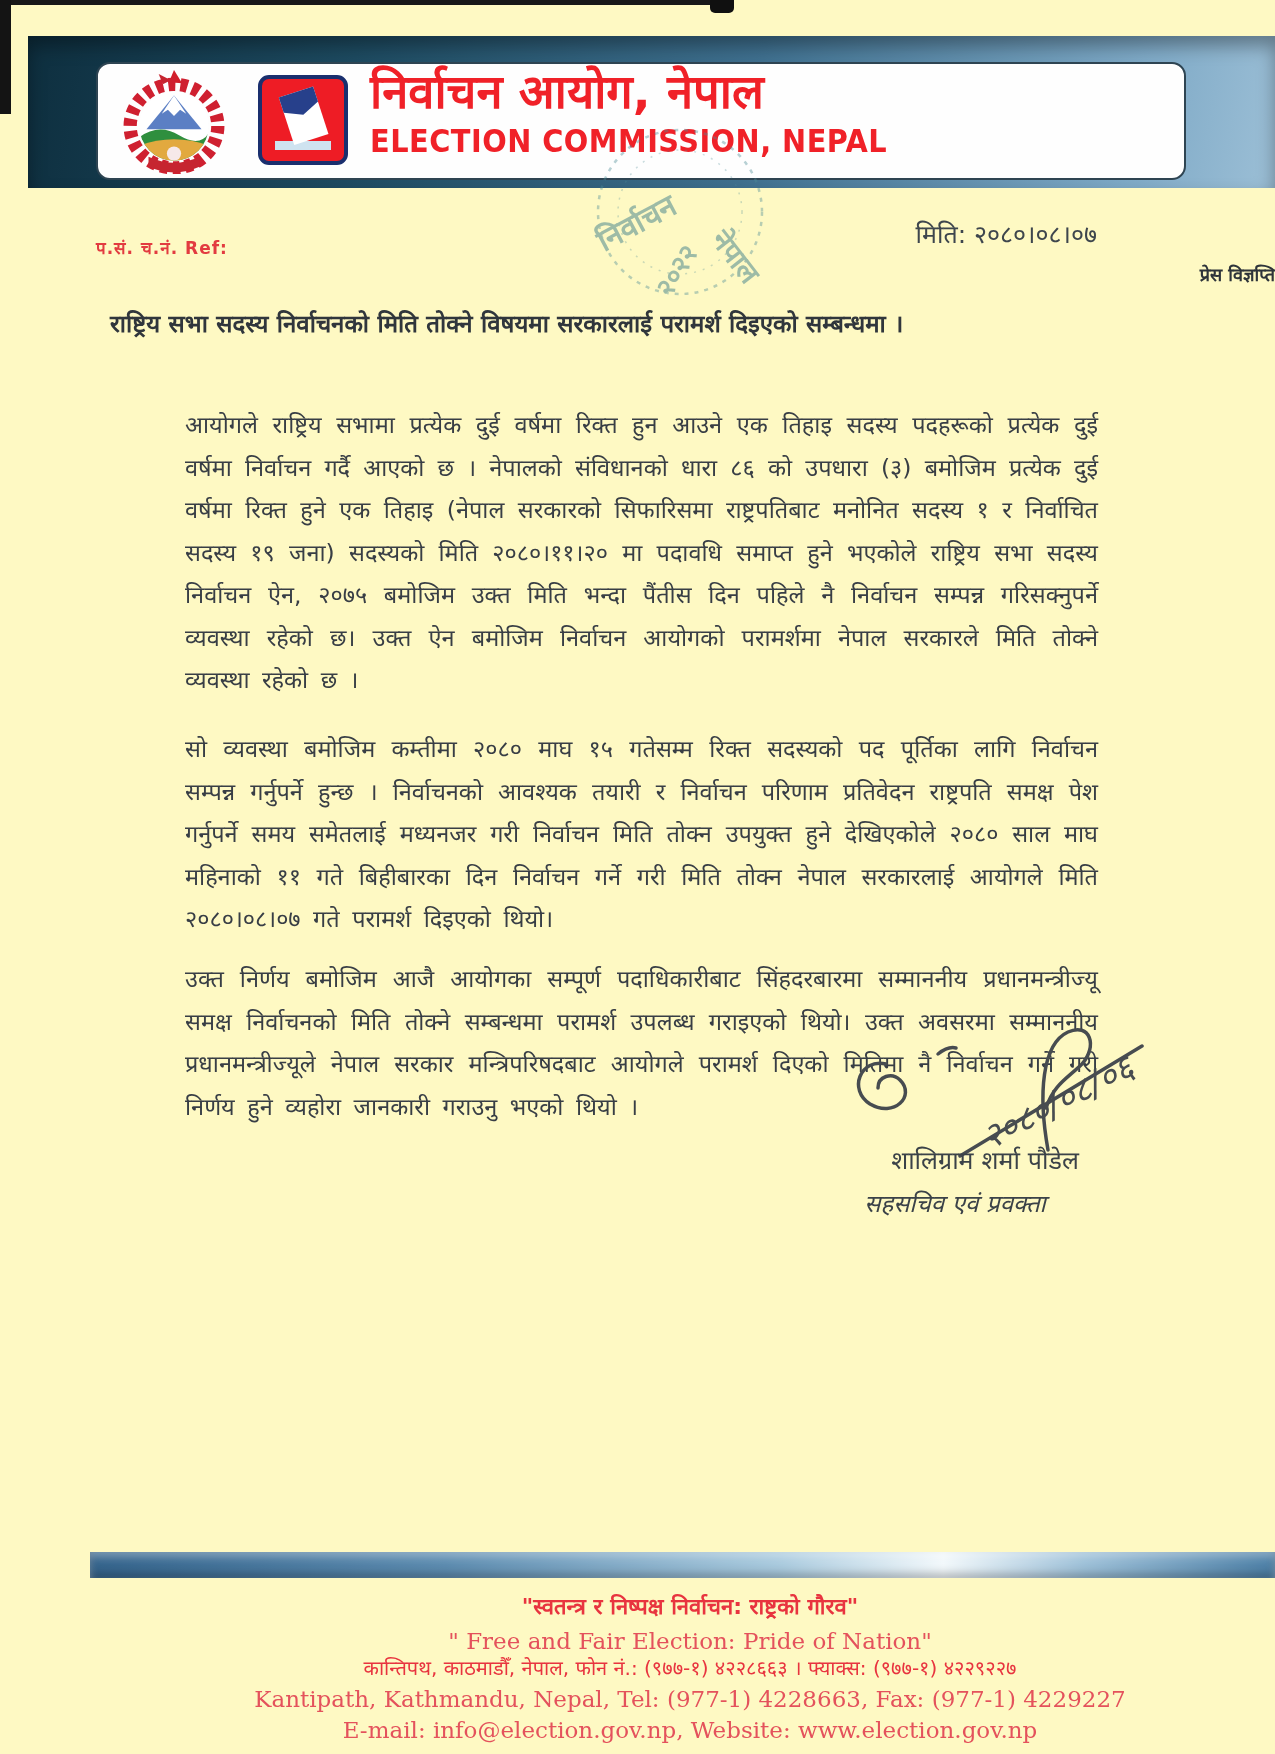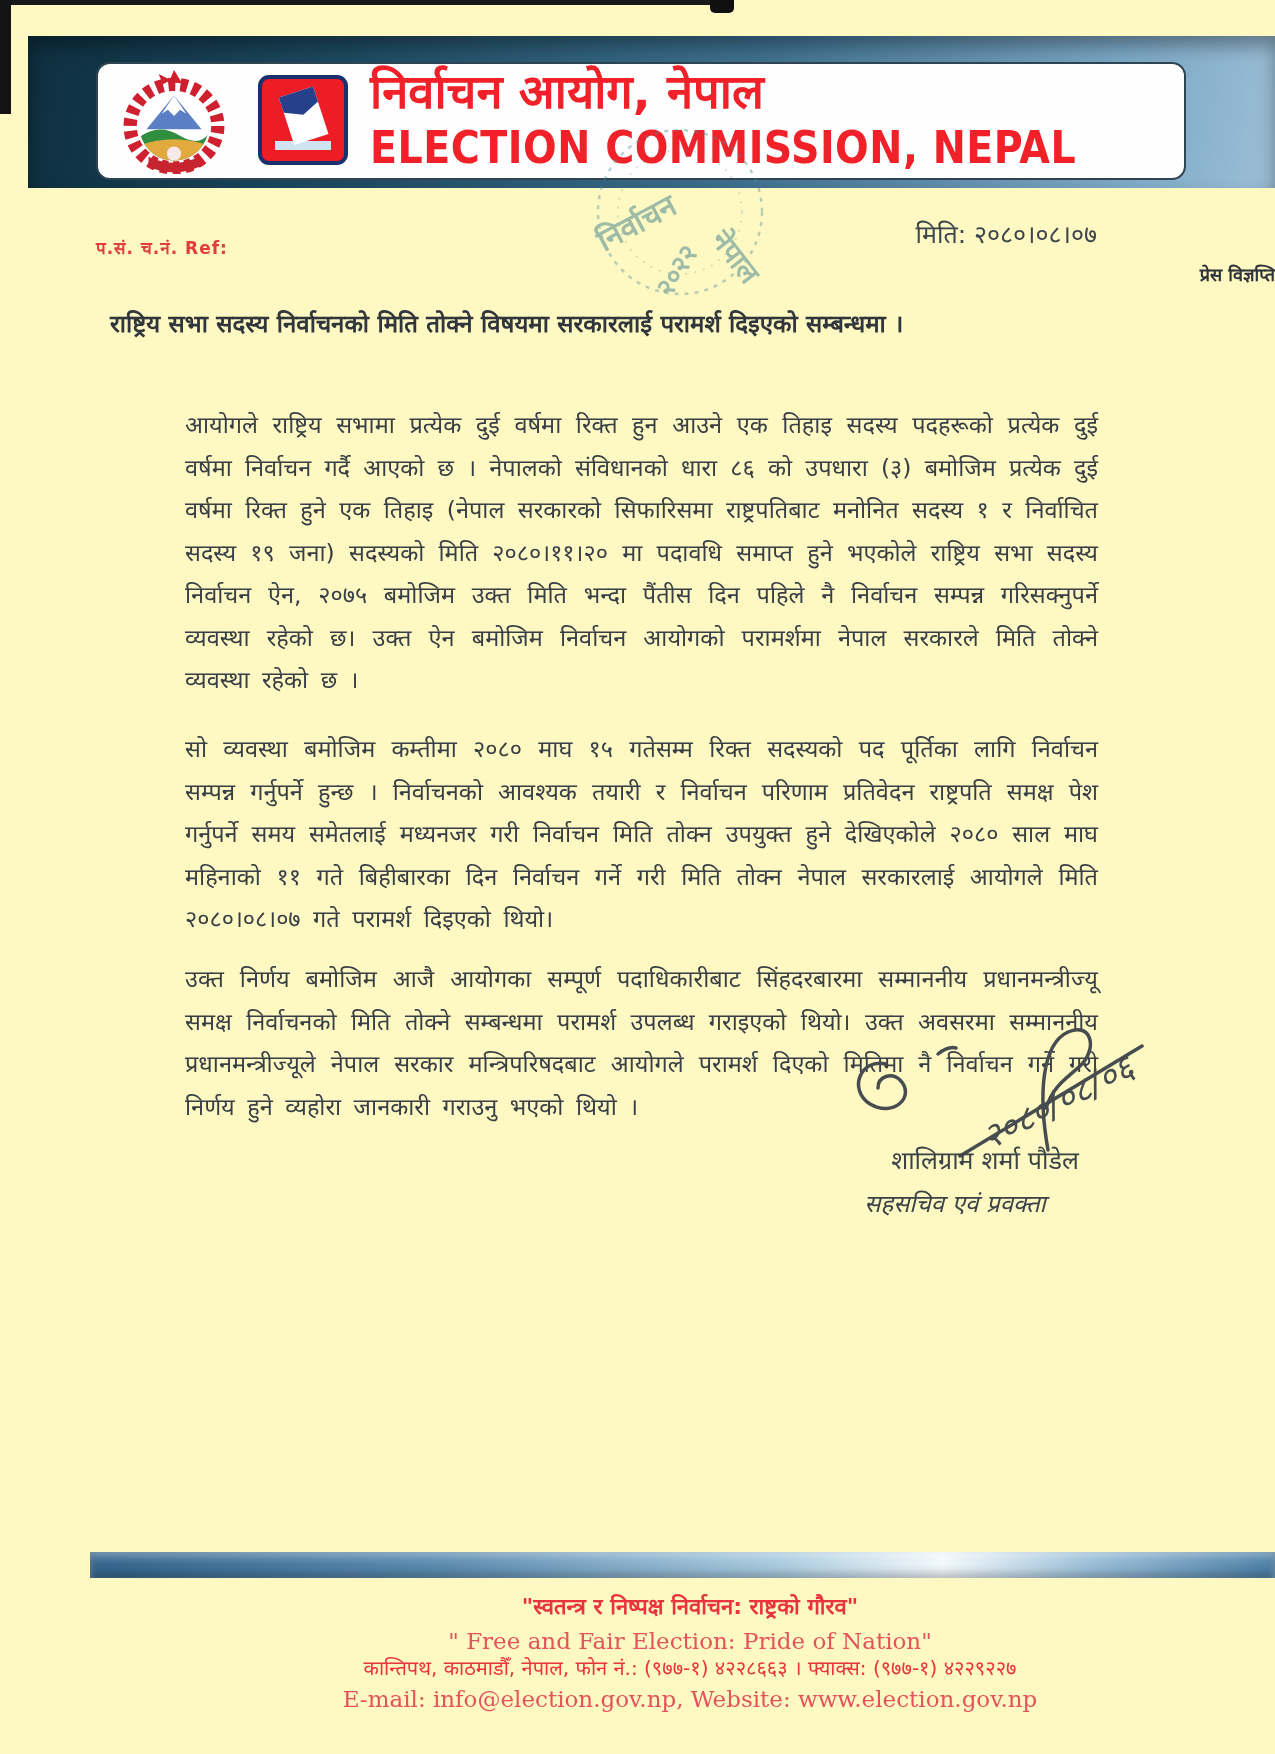--- a/index.html
+++ b/index.html
@@ -24,21 +24,21 @@
     background:#fefefe; border:2px solid #2e4452; border-radius:14px;
   }
   .emblem { position:absolute; left:18px; top:4px; width:116px; height:106px; }
   .ballot-logo { position:absolute; left:160px; top:11px; width:90px; height:90px; }
   .org-np {
     position:absolute; left:272px; top:2px; width:800px;
     font-size:47px; font-weight:700; color:#f02128; line-height:1.1; white-space:nowrap;
   }
   .org-en {
     position:absolute; left:272px; top:58px; width:800px;
-    font-size:44px; font-weight:800; color:#f02128; letter-spacing:.5px; white-space:nowrap;
+    font-size:32px; font-weight:800; color:#f02128; letter-spacing:.5px; white-space:nowrap;
     font-stretch:condensed;
   }
 
   
   .stamp { position:absolute; left:552px; top:120px; width:260px; height:200px; opacity:.5; z-index:3; }
   .stamp text { fill:#3f7f8a; font-weight:700; }
 
   .ref-line {
     position:absolute; left:96px; top:196px; font-size:17px; font-weight:700;
     color:#e23b40; letter-spacing:1px;margin-top:40px;
@@ -159,16 +159,17 @@
     <text x="148" y="152" font-size="34" fill="#474c50" font-style="italic" transform="rotate(-27 148 152)">२०८०/०८/०६</text>
   </svg>
   <div class="sig-name">शालिग्राम शर्मा पौडेल</div>
   <div class="sig-title">सहसचिव एवं प्रवक्ता</div>
 
   <div class="footer-bar"></div>
   <div class="footer-text">
     <div class="slogan-np">"स्वतन्त्र र निष्पक्ष निर्वाचन: राष्ट्रको गौरव"</div>
     <div class="slogan-en">" Free and Fair Election: Pride of Nation"</div>
     <div class="addr-np">कान्तिपथ, काठमाडौँ, नेपाल, फोन नं.: (९७७-१) ४२२८६६३ । फ्याक्स: (९७७-१) ४२२९२२७</div>
+    <div class="addr-en">Kantipath, Kathmandu, Nepal, Tel: (977-1) 4228663, Fax: (977-1) 4229227</div>
     <div class="email-line">E-mail: info@election.gov.np, Website: www.election.gov.np</div>
   </div>
 
 </div>
 
 </body></html>

